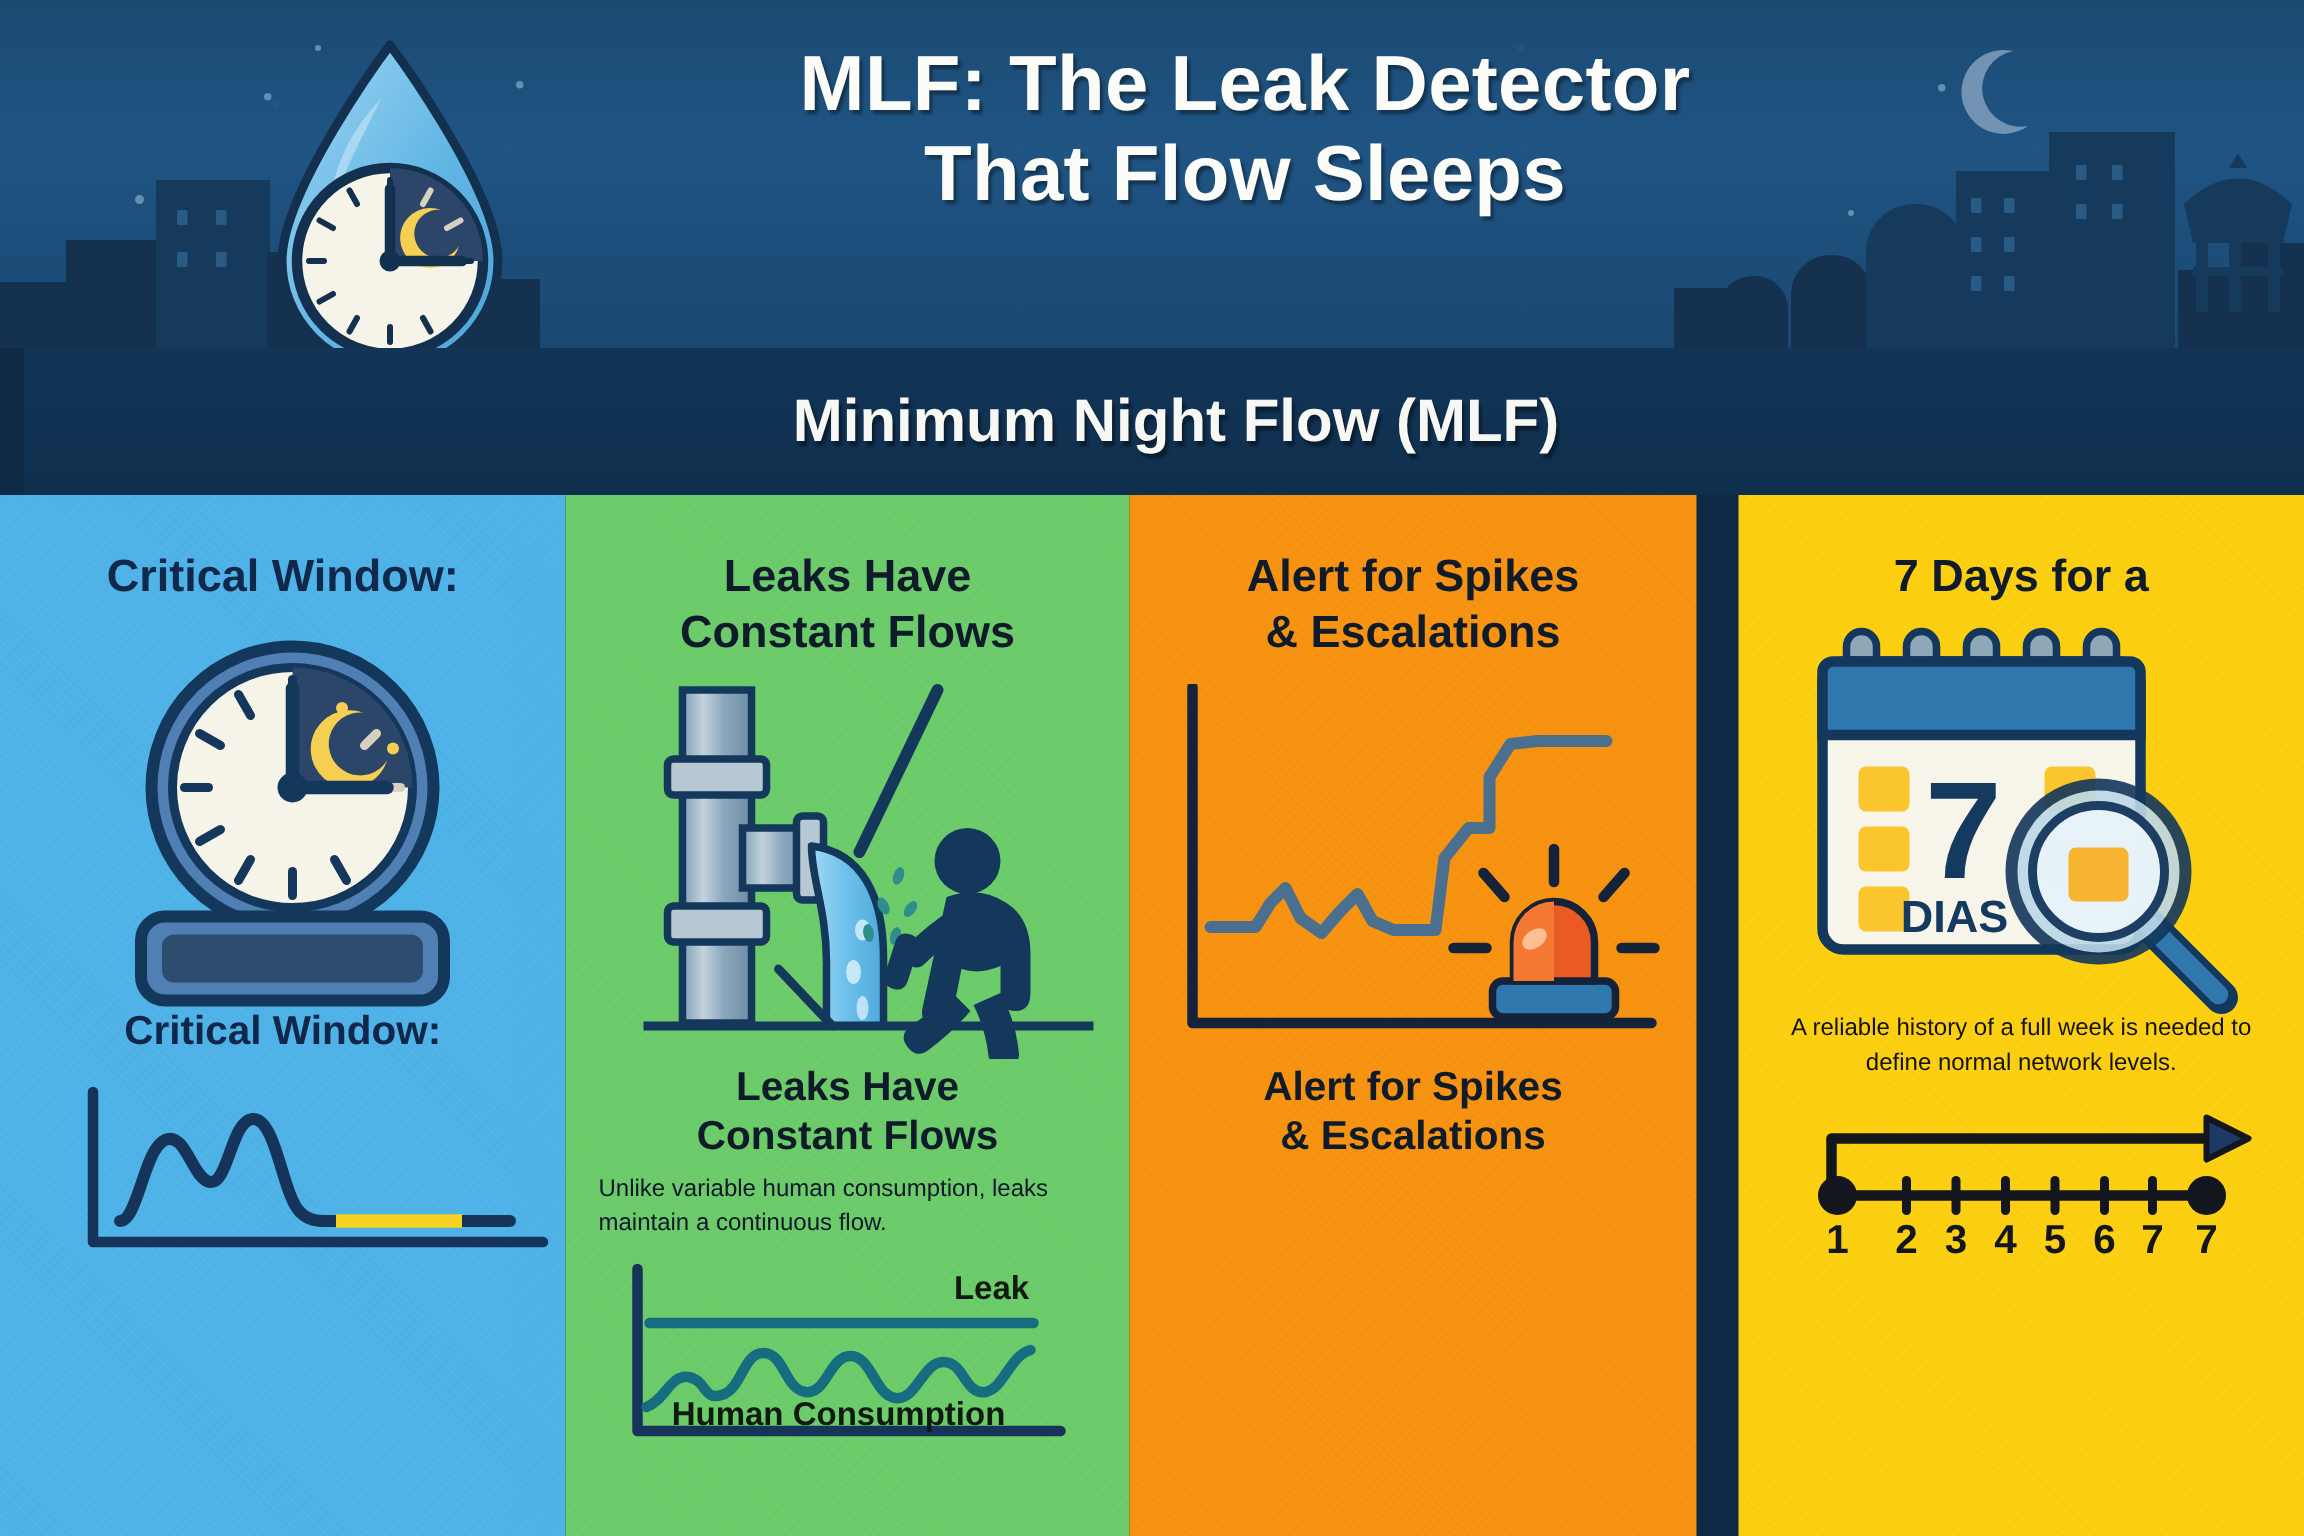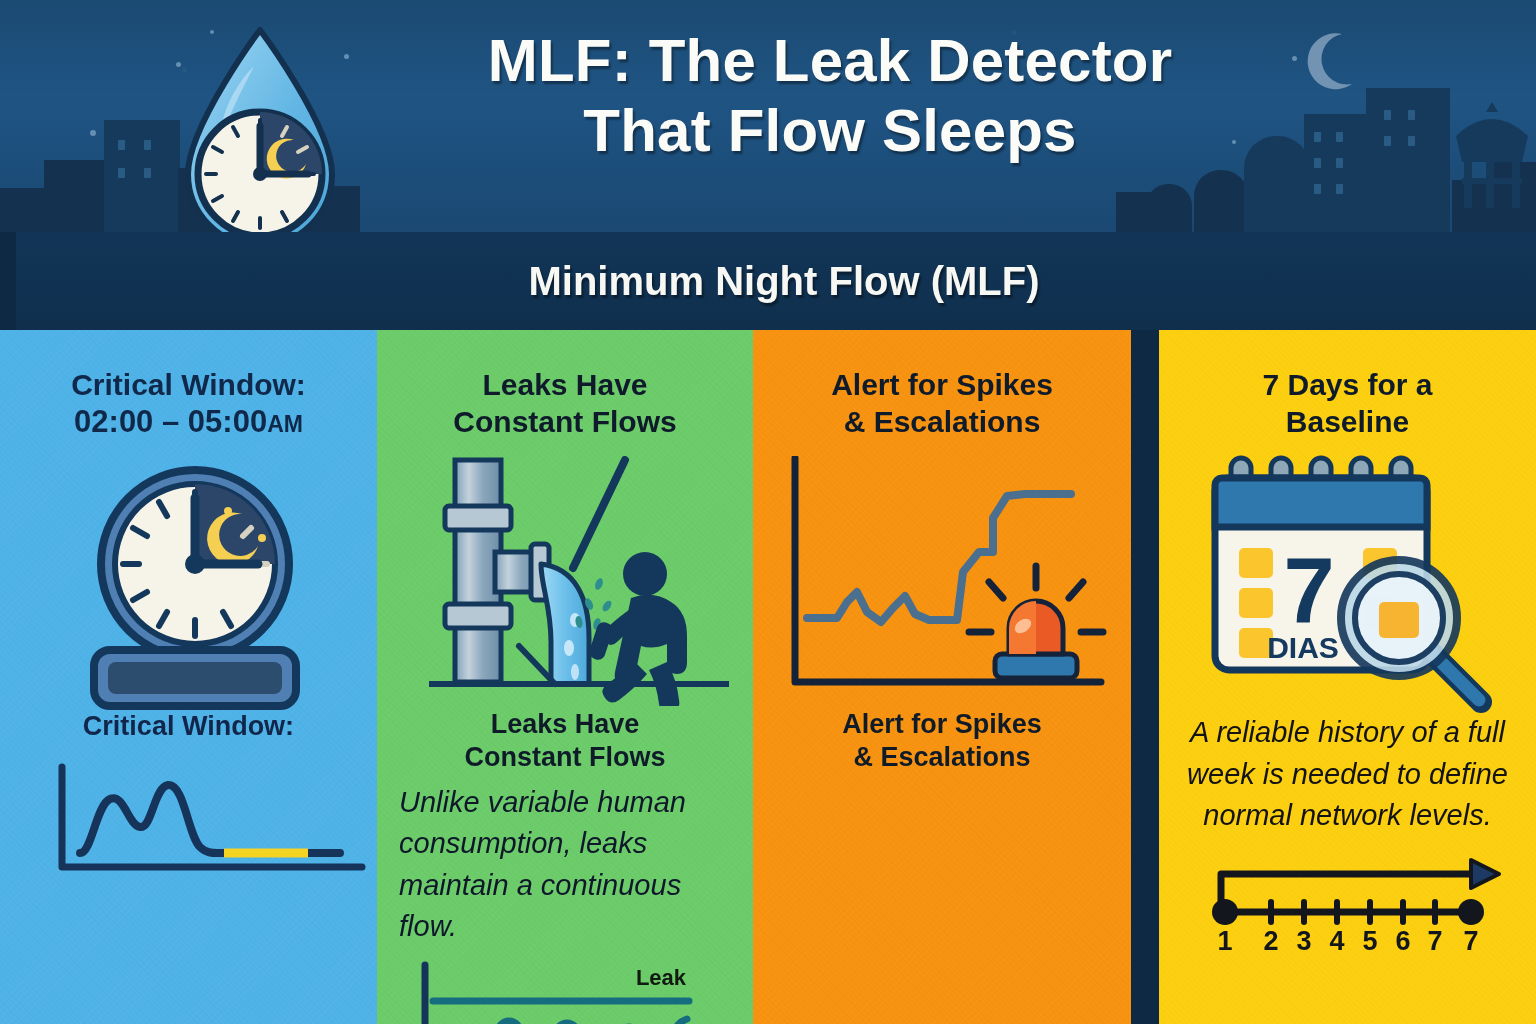--- a/index.html
+++ b/index.html
@@ -29,21 +29,21 @@
 
   
   .city { position: absolute; bottom: 0; }
   .bld { position: absolute; bottom: 0; background: #163a5c; }
   .bld.dk { background: #14324f; }
   .win { position: absolute; background: #2a5b85; width: 7px; height: 10px; border-radius: 1px; }
 
   .title-block {
     position: absolute; left: 370px; top: 26px; width: 920px; text-align: center;
     color: #fbfbf7;
-    font-size: 60px; font-weight: bold; line-height: 1.16;
+    font-size: 52px; font-weight: bold; line-height: 1.16;
     letter-spacing: .2px;
     text-shadow: 2px 3px 2px rgba(0,0,0,.38);
   }
 
   .subbar {
     position: absolute; left: 16px; top: 232px; width: 1536px; height: 98px;
     background: linear-gradient(180deg, #123557 0%, #0f2f4d 100%);
     display: flex; align-items: center; justify-content: center;
   }
   .subbar-text {
@@ -80,21 +80,21 @@
 
   .body-head {
     position: relative; text-align: center; padding: 0 16px;
     font-size: 27px; font-weight: bold; line-height: 1.22; color: #101b2a;
   }
   .col.c1 .body-head { color: #11264a; }
   .body-head .ampm { font-size: 23px; }
 
   .body-text {
     position: relative; padding: 8px 22px 0;
-    font-size: 29px; line-height: 1.42; color: #11233c; font-style: italic;
+    font-size: 16px; line-height: 1.42; color: #11233c;
   }
   .col.c2 .body-text, .col.c3 .body-text { color: #0f172a; }
   .col.c4 .body-text { color: #131313; text-align: center; padding-top: 4px; }
 
   .mini { position: relative; margin-top: 10px; }
 
   
   .c1 .col-head .line2 { font-size: 31px; }
   .c1 .body-head .line2 { font-size: 28px; }
 </style>
@@ -212,23 +212,20 @@
     <div class="subbar-text">Minimum Night Flow (MLF)</div>
   </div>
 
   <div class="cols">
 
     <div class="col c1">
       <div class="grain"></div>
 
       <div class="col-head">
         <div>Critical Window:</div>
-        <div class="line2">
-          <span>02:00 – 05:00</span><span class="ampm">AM</span>
-        </div>
       </div>
 
       <div class="art">
         <svg width="290" height="250" viewBox="0 0 290 250" style="position:absolute;left:50px;top:22px;">
           <circle cx="145" cy="100" r="94" fill="#4f7fb3" stroke="#14375c" stroke-width="8"></circle>
           <circle cx="145" cy="100" r="80" fill="#f6f4e8" stroke="#14375c" stroke-width="6"></circle>
           <path d="M145 100 L145 20 A80 80 0 0 1 225 100 Z" fill="#2c466a"></path>
           <g stroke="#14375c" stroke-width="6" stroke-linecap="round">
             <line x1="145" y1="28" x2="145" y2="44"></line>
             <line x1="145" y1="156" x2="145" y2="172"></line>
@@ -384,21 +381,20 @@
         <div>&amp; Escalations</div>
       </div>
 
     </div>
 
     <div class="col c4">
       <div class="grain"></div>
 
       <div class="col-head">
         <div>7 Days for a</div>
-        <div>Baseline</div>
       </div>
 
       <div class="art">
         <svg width="320" height="260" viewBox="0 0 320 260" style="position:absolute;left:32px;top:14px;">
 
           <g fill="#8fa8b8" stroke="#14375c" stroke-width="5">
             <rect x="40" y="4" width="20" height="44" rx="10"></rect>
             <rect x="80" y="4" width="20" height="44" rx="10"></rect>
             <rect x="120" y="4" width="20" height="44" rx="10"></rect>
             <rect x="160" y="4" width="20" height="44" rx="10"></rect>

